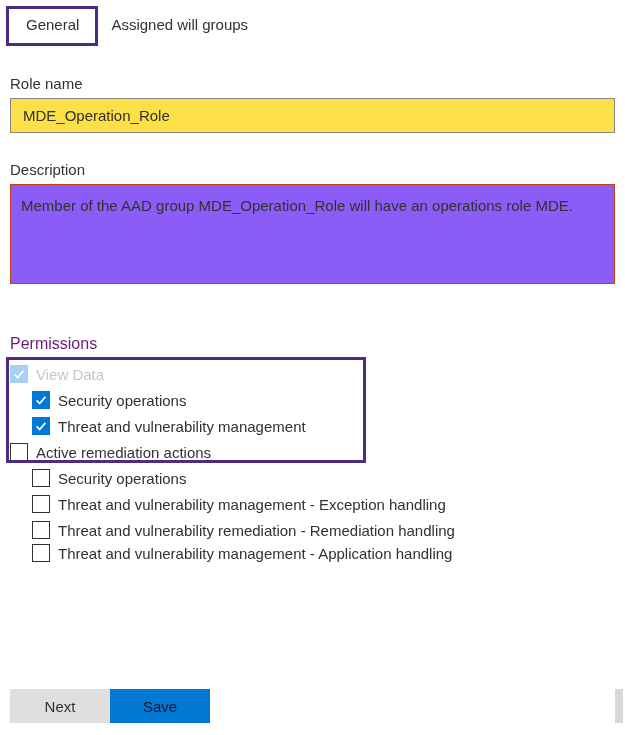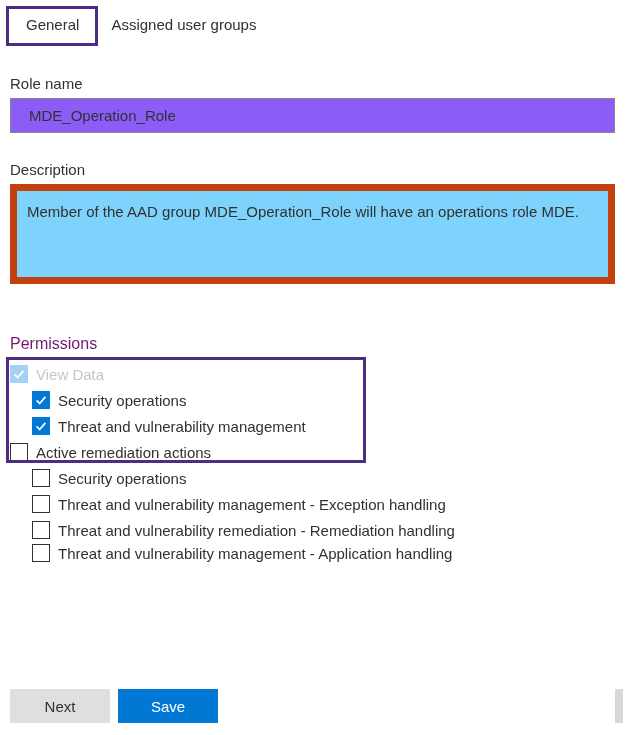--- a/index.html
+++ b/index.html
@@ -47,35 +47,35 @@
     .field-label {
       font-size: 15px;
       color: #323130;
       margin-bottom: 6px;
       display: block;
     }
     .text-input {
       width: 100%;
       border: 1px solid #8a8886;
       font-size: 15px;
-      padding: 8px 18px;
+      padding: 8px 12px;
+      font-family: inherit;
+      color: #323130;
+      outline: none;
+      background: #fde047;
+    }
+    .textarea {
+      width: 100%;
+      border: 1px solid #c2410c;
+      font-size: 15px;
+      padding: 10px 10px;
       font-family: inherit;
       color: #323130;
       outline: none;
       background: #8b5cf6;
-    }
-    .textarea {
-      width: 100%;
-      border: 7px solid #c2410c;
-      font-size: 15px;
-      padding: 10px 10px;
-      font-family: inherit;
-      color: #323130;
-      outline: none;
-      background: #7dd3fc;
       resize: none;
       height: 100px;
       line-height: 1.4;
     }
     .perm-label {
       font-size: 16px;
       color: #701a75;
       margin-top: 48px;
       margin-bottom: 8px;
       padding: 0 10px;
@@ -131,55 +131,55 @@
     .cutoff {
       overflow: hidden;
       height: 20px;
     }
     .footer {
       position: absolute;
       bottom: 12px;
       left: 10px;
       right: 10px;
       display: flex;
-      gap: 8px;
+      gap: 0;
       align-items: center;
     }
     .btn {
       font-size: 15px;
       font-family: inherit;
       border: none;
       height: 34px;
       padding: 0 20px;
       cursor: pointer;
       min-width: 100px;
     }
     .btn-default {
       background: #e1dfdd;
       color: #323130;
     }
     .btn-primary {
       background: #0078d4;
-      color: #ffffff;
+      color: #0f172a;
     }
     .scroll-stub {
       position: absolute;
       right: 2px;
       bottom: 12px;
       width: 8px;
       height: 34px;
       background: #d8d8d8;
     }
   </style>
 </head>
 <body>
 
 <div class="tabs">
   <div class="tab active">General</div>
-  <div class="tab">Assigned user groups</div>
+  <div class="tab">Assigned will groups</div>
   <div class="hl-tab"></div>
 </div>
 
 <div class="section">
   <div class="field">
     <label class="field-label">Role name</label>
     <input class="text-input" type="text" value="MDE_Operation_Role" style="">
   </div>
   <div class="field">
     <label class="field-label">Description</label>

